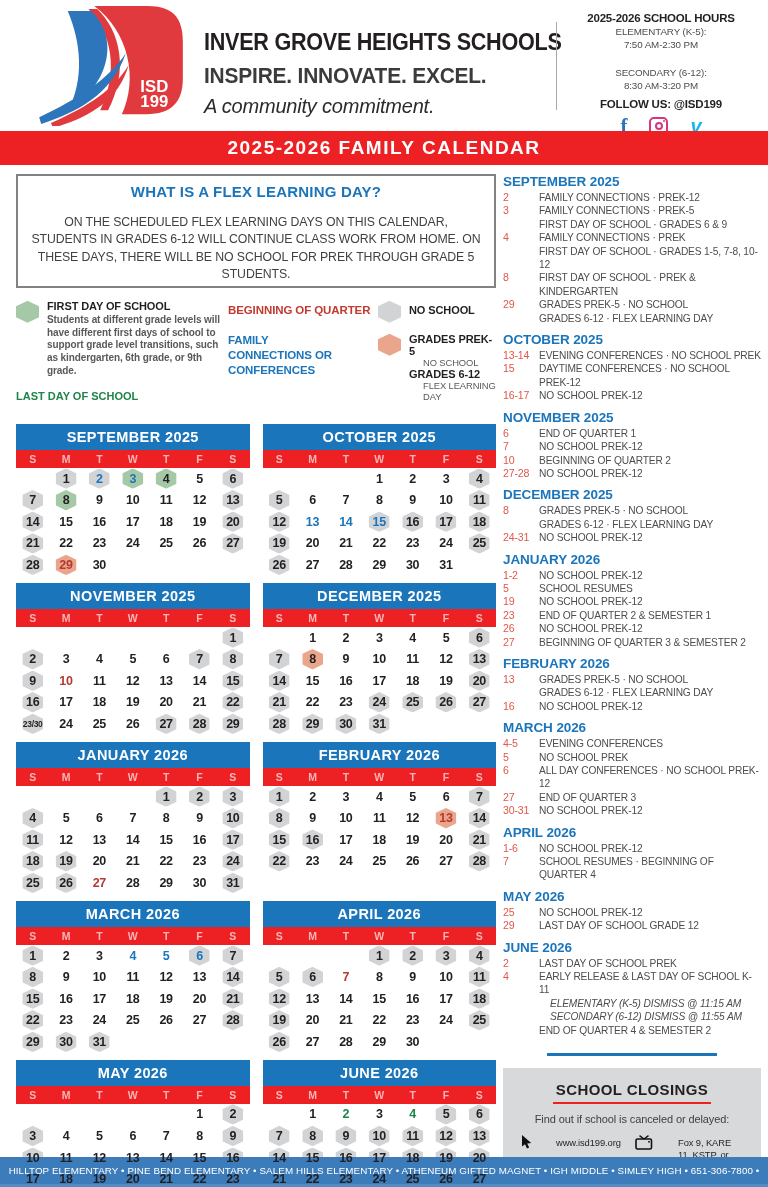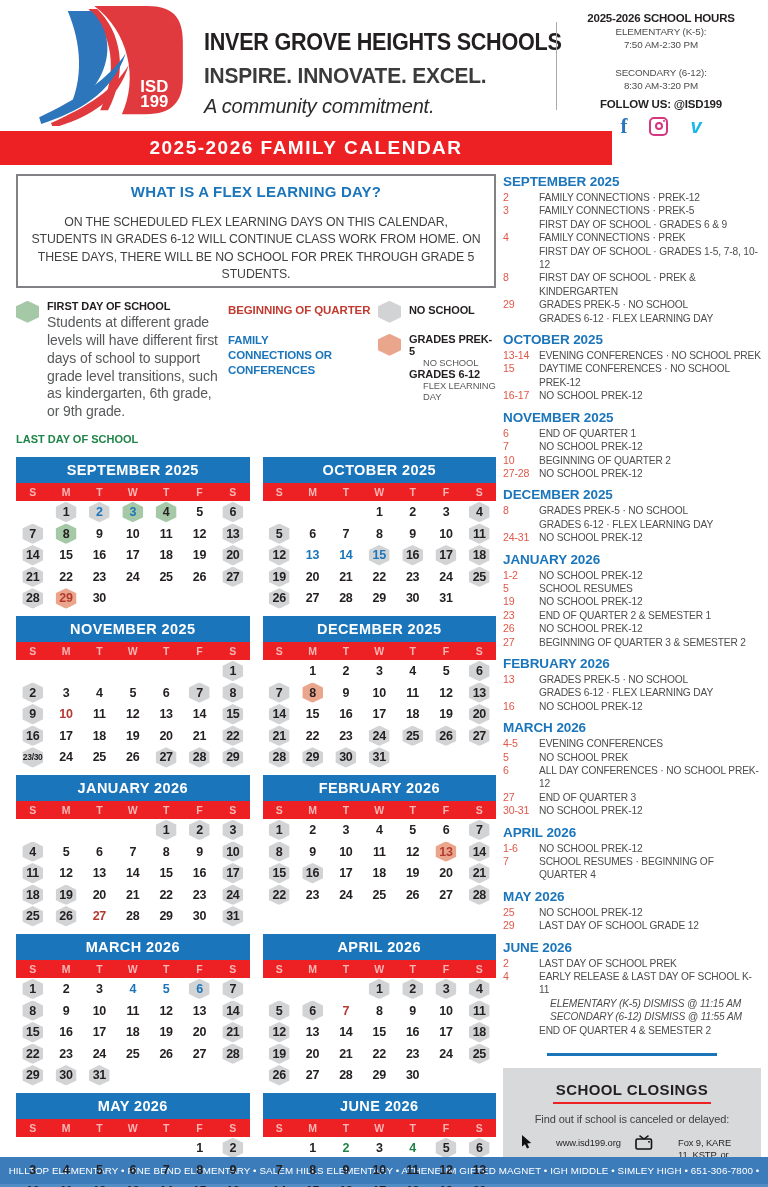--- a/index.html
+++ b/index.html
@@ -20,37 +20,37 @@
   .hours-line.grp{margin-top:17px;}
   .follow{font-size:11.5px;font-weight:bold;color:#231F20;margin-top:7px;letter-spacing:-.2px;}
   .social{display:flex;justify-content:center;align-items:center;gap:22px;margin-top:5px;height:22px;}
   .fb-glyph{font-family:"Liberation Serif",serif;font-weight:bold;font-size:21px;color:#2E76BC;line-height:20px;}
   .ig-glyph{display:inline-block;width:15px;height:15px;border:2px solid #D6367F;border-radius:5px;position:relative;}
   .ig-glyph::before{content:"";position:absolute;left:3.5px;top:3.5px;width:4px;height:4px;border:2px solid #D6367F;border-radius:50%;}
   .ig-glyph::after{content:"";position:absolute;right:1.5px;top:1.5px;width:2px;height:2px;background:#D6367F;border-radius:50%;}
   .vimeo-glyph{font-style:italic;font-weight:bold;font-size:20px;color:#1AB7EA;line-height:20px;}
 
   
-  .banner{position:absolute;top:131px;left:0;width:612px;height:34px;background:#ED2024;color:#fff;
+  .banner{position:absolute;top:131px;left:0;width:768px;height:34px;background:#ED2024;color:#fff;
     font-size:19px;font-weight:bold;letter-spacing:1.5px;text-align:center;line-height:34px;}
 
   
   .leftcol{position:absolute;left:16px;top:174px;width:480px;}
   .flexbox{border:2px solid #808285;padding:7px 12px 2px;text-align:center;}
   .flexbox-title{color:#1B75BB;font-size:15px;font-weight:bold;letter-spacing:.2px;}
   .flexbox-body{color:#414042;font-size:12.3px;line-height:1.42;margin-top:14px;letter-spacing:-.1px;}
 
   .legend{display:grid;grid-template-columns:208px 146px 1fr;margin-top:12px;column-gap:4px;}
   .leg-row{display:flex;gap:8px;align-items:flex-start;}
   .leg-hex{flex:none;width:23px;height:22px;clip-path:polygon(50% 0,100% 25%,100% 75%,50% 100%,0 75%,0 25%);margin-top:1px;}
   .leg-hex.green{background:#A5C8A6;}
   .leg-hex.gray{background:#D2D3D5;}
   .leg-hex.salmon{background:#EAA68D;}
   .leg-label{font-size:11px;font-weight:bold;color:#231F20;letter-spacing:-.1px;}
-  .leg-desc{font-size:14px;color:#58595B;line-height:1.28;margin-top:2px;letter-spacing:-.1px;}
+  .leg-desc{font-size:10px;color:#58595B;line-height:1.28;margin-top:2px;letter-spacing:-.1px;font-weight:bold;}
   .leg-lastday{color:#1E8448;font-size:11px;font-weight:bold;margin-top:12px;}
   .leg-quarter{color:#C23A2F;font-size:11.5px;font-weight:bold;margin-top:4px;letter-spacing:-.1px;}
   .leg-family{color:#1B75BB;font-size:11.5px;font-weight:bold;margin-top:17px;width:125px;line-height:1.3;letter-spacing:-.1px;}
   .leg-sub{font-size:9.4px;color:#58595B;padding-left:14px;letter-spacing:-.1px;}
   .leg-flex-col .leg-row{margin-bottom:10px;}
 
   
   .cal-grid{display:grid;grid-template-columns:1fr 1fr;column-gap:13px;row-gap:7px;margin-top:12px;align-items:start;}
   .cal-title{background:#1B75BB;color:#fff;text-align:center;font-weight:bold;font-size:14.5px;height:26px;line-height:26px;letter-spacing:.4px;}
   .cal-week{background:#ED2024;display:grid;grid-template-columns:repeat(7,1fr);height:18px;}

